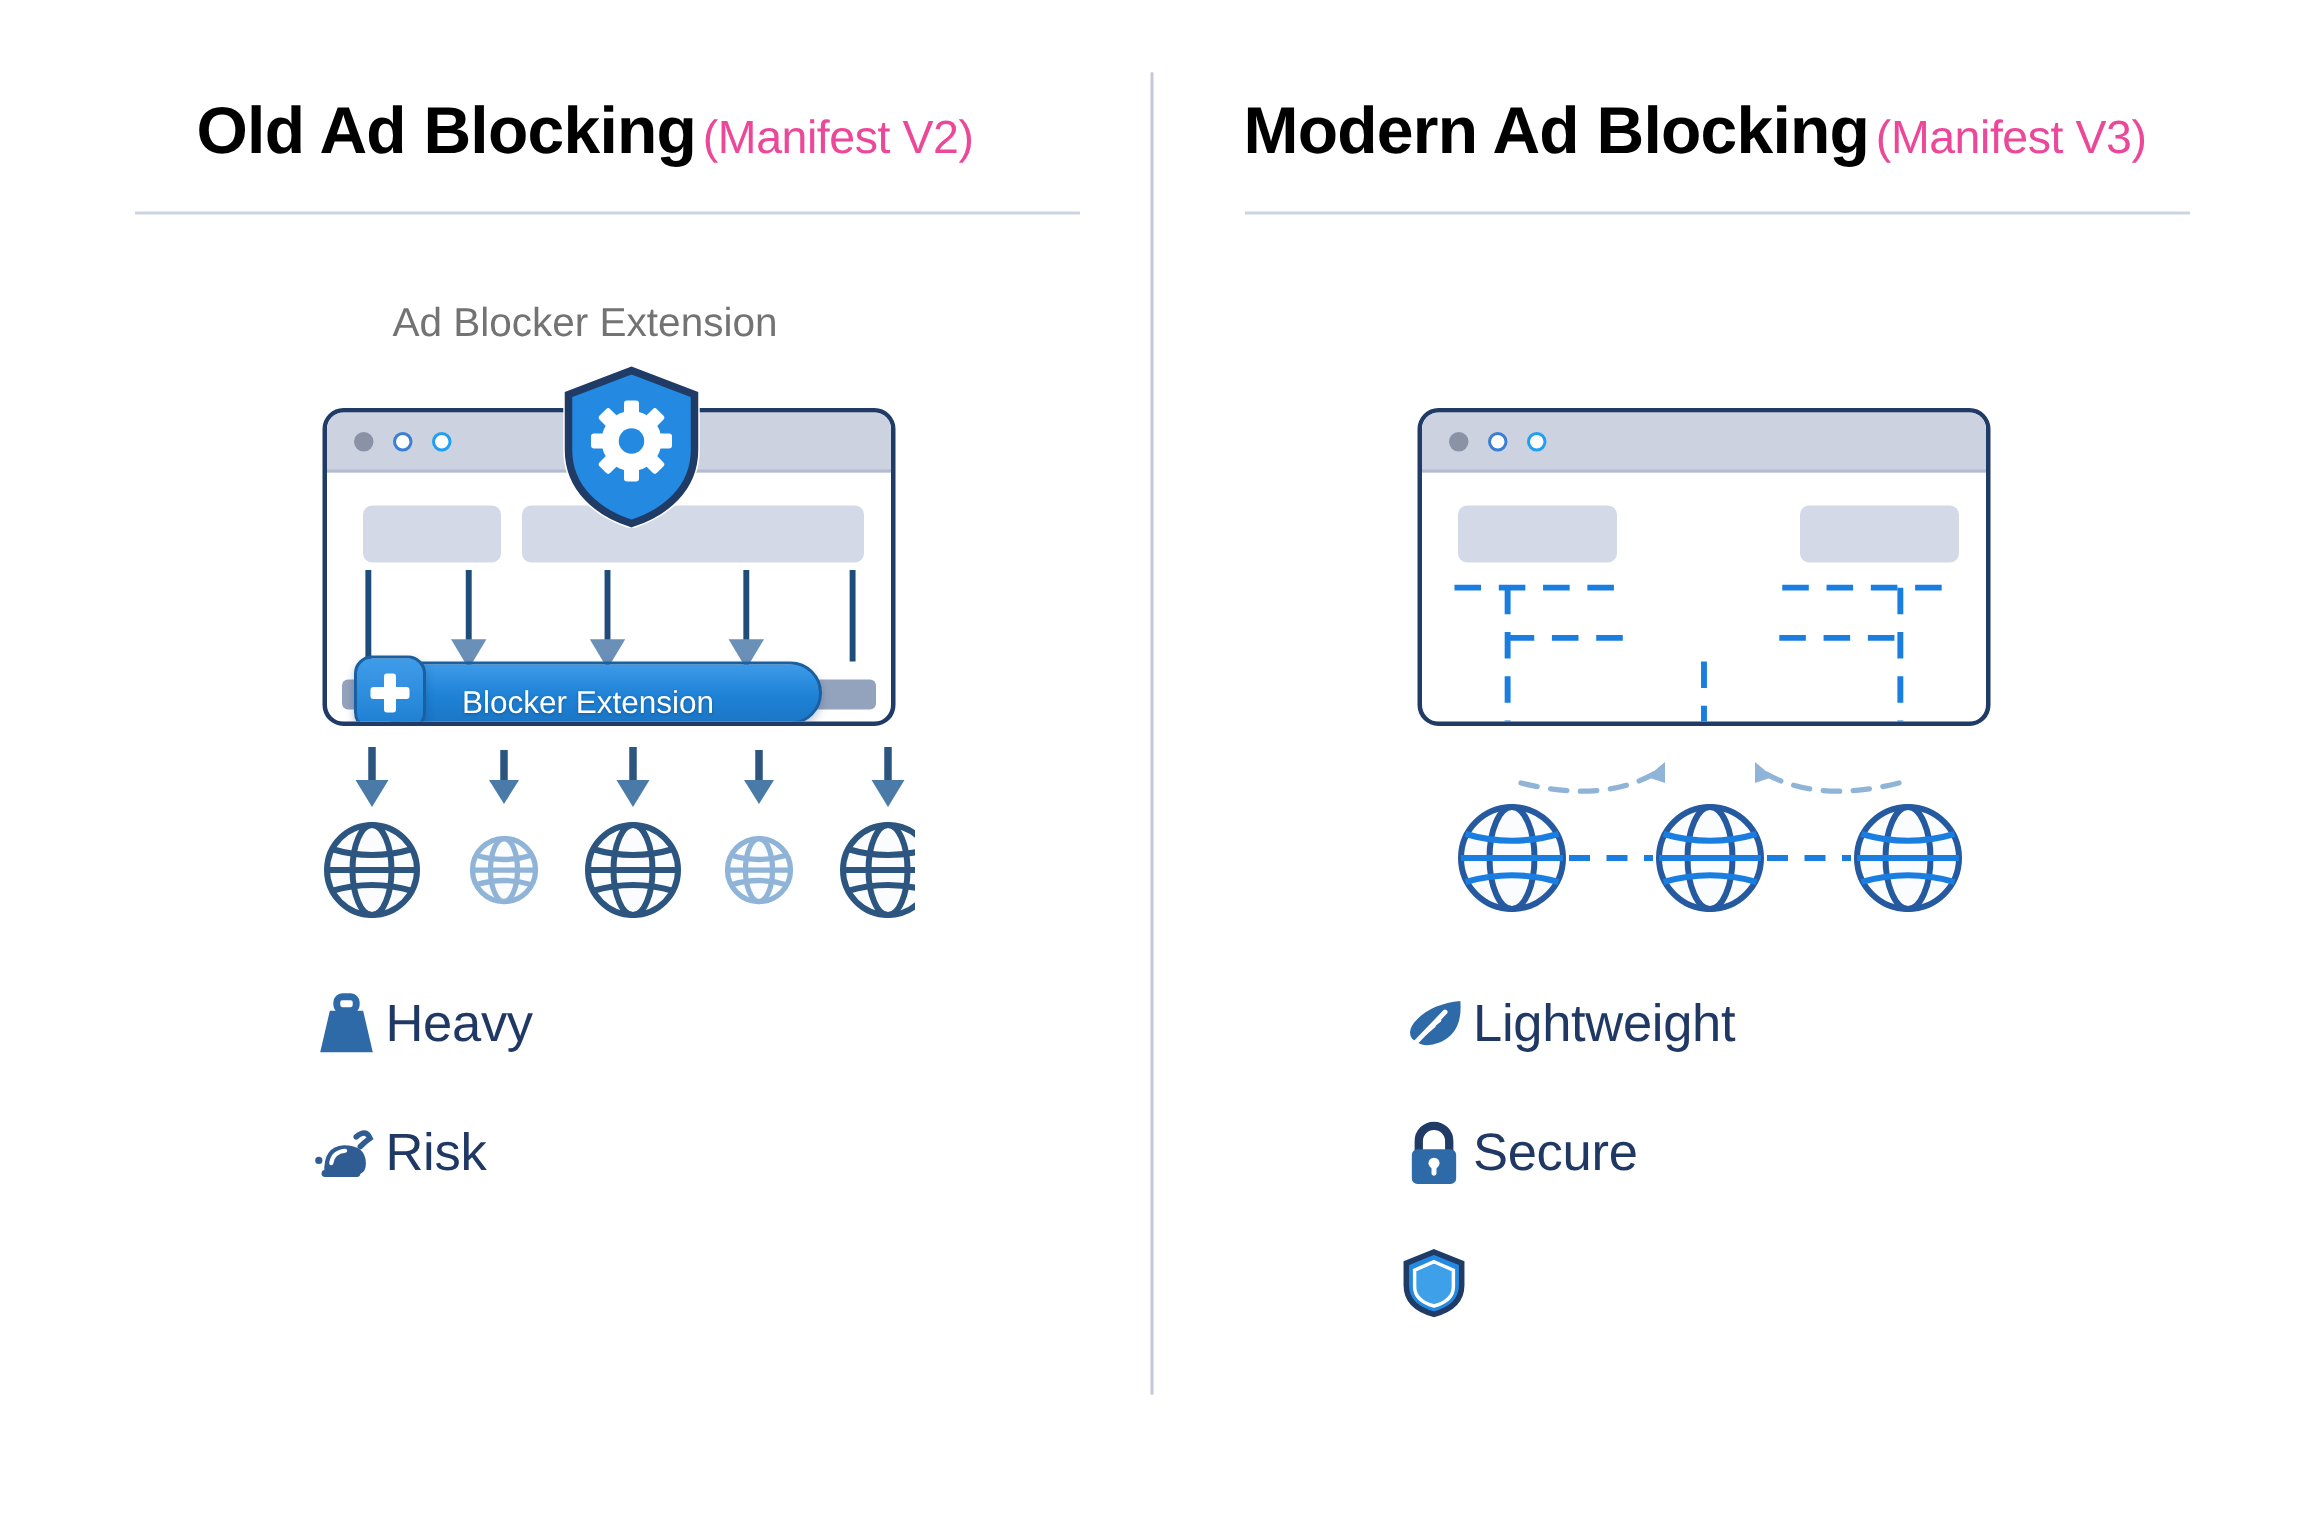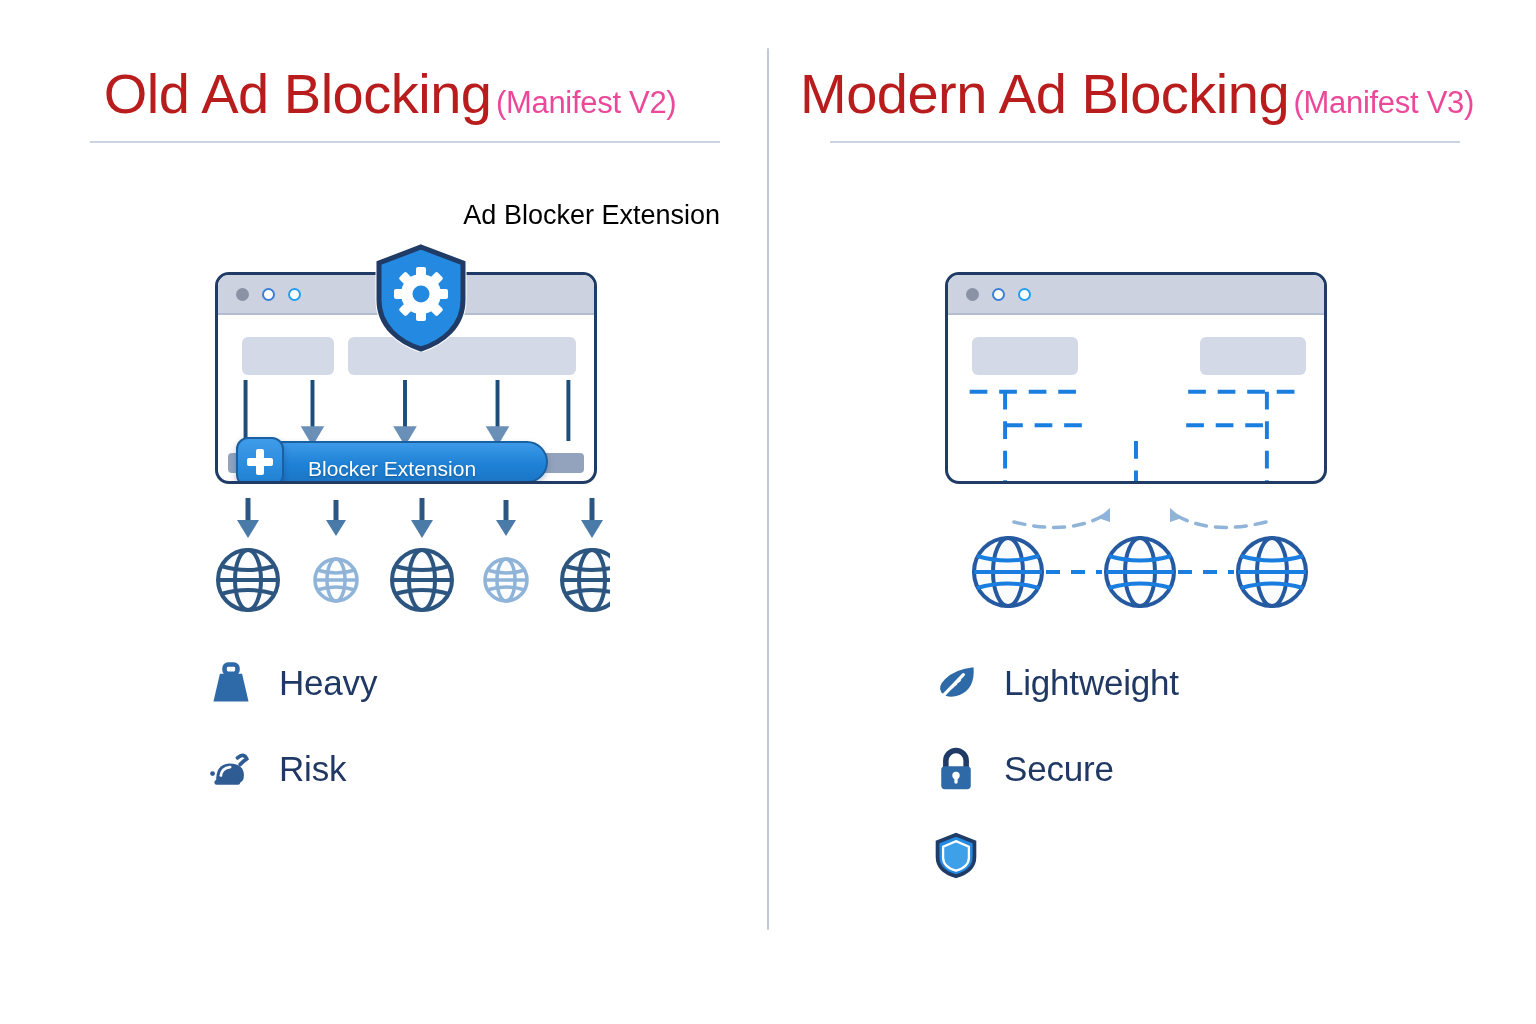--- a/index.html
+++ b/index.html
@@ -47,23 +47,23 @@
   .panel-title {
     position: absolute;
     top: 66px;
     left: 0;
     width: 660px;
     text-align: center;
     white-space: nowrap;
     line-height: 1;
   }
   .panel-title .main {
-    font-size: 56px;
-    font-weight: 400;
-    color: #b91c1c;
+    font-size: 44px;
+    font-weight: 700;
+    color: #000000;
     letter-spacing: -0.5px;
   }
   .panel-title .sub {
     font-size: 31px;
     font-weight: 400;
     color: #ec4899;
     letter-spacing: -0.3px;
   }
   .title-rule {
     position: absolute;
@@ -73,24 +73,24 @@
     height: 2px;
     background: #ccd3e3;
   }
 
   
   .panel-subtitle {
     position: absolute;
     top: 200px;
     left: 0;
     width: 660px;
-    text-align: right;
+    text-align: center;
     font-size: 27px;
     font-weight: 400;
-    color: #000000;
+    color: #737373;
     white-space: nowrap;
   }
 
   
   .browser {
     position: absolute;
     top: 272px;
     left: 155px;
     width: 382px;
     height: 212px;
@@ -197,21 +197,20 @@
   .globes-left  { top: 498px; left: 150px; width: 400px; height: 120px; }
   .globes-right { top: 498px; left: 140px; width: 400px; height: 120px; }
 
   
   .features { position: absolute; left: 145px; top: 640px; }
   .features-right { left: 130px; }
   .feature-row {
     display: flex;
     align-items: center;
     height: 86px;
-    gap: 22px;
   }
   .feature-icon {
     width: 52px;
     height: 52px;
     display: flex;
     align-items: center;
     justify-content: center;
     flex: 0 0 52px;
   }
   .feature-label {

